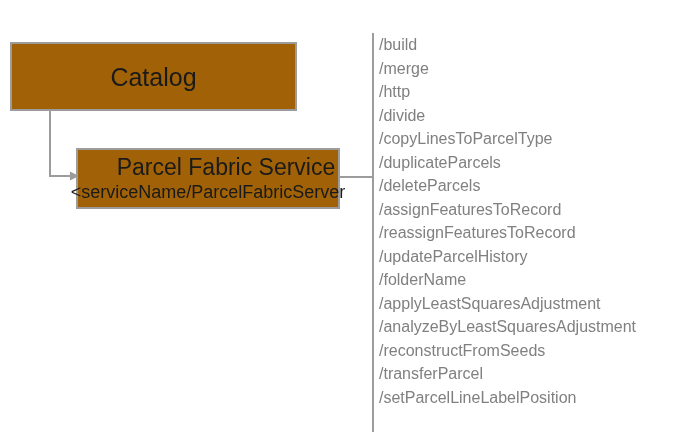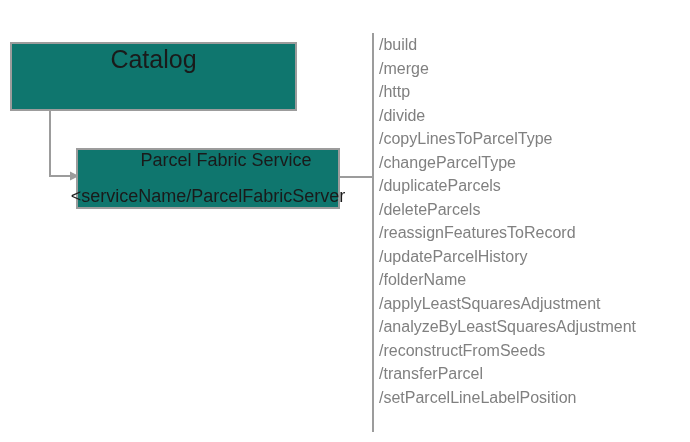--- a/index.html
+++ b/index.html
@@ -27,26 +27,26 @@
     top: 0;
     width: 690px;
     height: 442px;
     pointer-events: none;
   }
 
   
   .node {
     position: absolute;
     box-sizing: border-box;
-    background: #0f766e;
+    background: #a16207;
     border: 2px solid #9c9c9c;
     display: flex;
     flex-direction: column;
     align-items: center;
-    justify-content: space-between;
+    justify-content: center;
   }
   .node-title {
     color: #1a1a1a;
     line-height: 1.05;
     white-space: nowrap;
   }
   .node-sub {
     color: #1a1a1a;
     white-space: nowrap;
     line-height: 1.1;
@@ -67,21 +67,21 @@
     margin-top: 6px;
   }
 
   #node-parcel {
     left: 76px;
     top: 148px;
     width: 264px;
     height: 61px;
   }
   #node-parcel .node-title {
-    font-size: 18px;
+    font-size: 23px;
     margin-top: 1px;
     margin-left: 36px;
   }
   #node-parcel .node-sub {
     font-size: 18px;
     margin-top: 4px;
   }
 
   
   #operations {
@@ -120,23 +120,23 @@
     <div class="node-title">Parcel Fabric Service</div>
     <div class="node-sub">&lt;serviceName/ParcelFabricServer</div>
   </div>
 
   <div id="operations">
       <div class="op-item">/build</div>
       <div class="op-item">/merge</div>
       <div class="op-item">/http</div>
       <div class="op-item">/divide</div>
       <div class="op-item">/copyLinesToParcelType</div>
-      <div class="op-item">/changeParcelType</div>
       <div class="op-item">/duplicateParcels</div>
       <div class="op-item">/deleteParcels</div>
+      <div class="op-item">/assignFeaturesToRecord</div>
       <div class="op-item">/reassignFeaturesToRecord</div>
       <div class="op-item">/updateParcelHistory</div>
       <div class="op-item">/folderName</div>
       <div class="op-item">/applyLeastSquaresAdjustment</div>
       <div class="op-item">/analyzeByLeastSquaresAdjustment</div>
       <div class="op-item">/reconstructFromSeeds</div>
       <div class="op-item">/transferParcel</div>
       <div class="op-item">/setParcelLineLabelPosition</div>
     </div>
 

